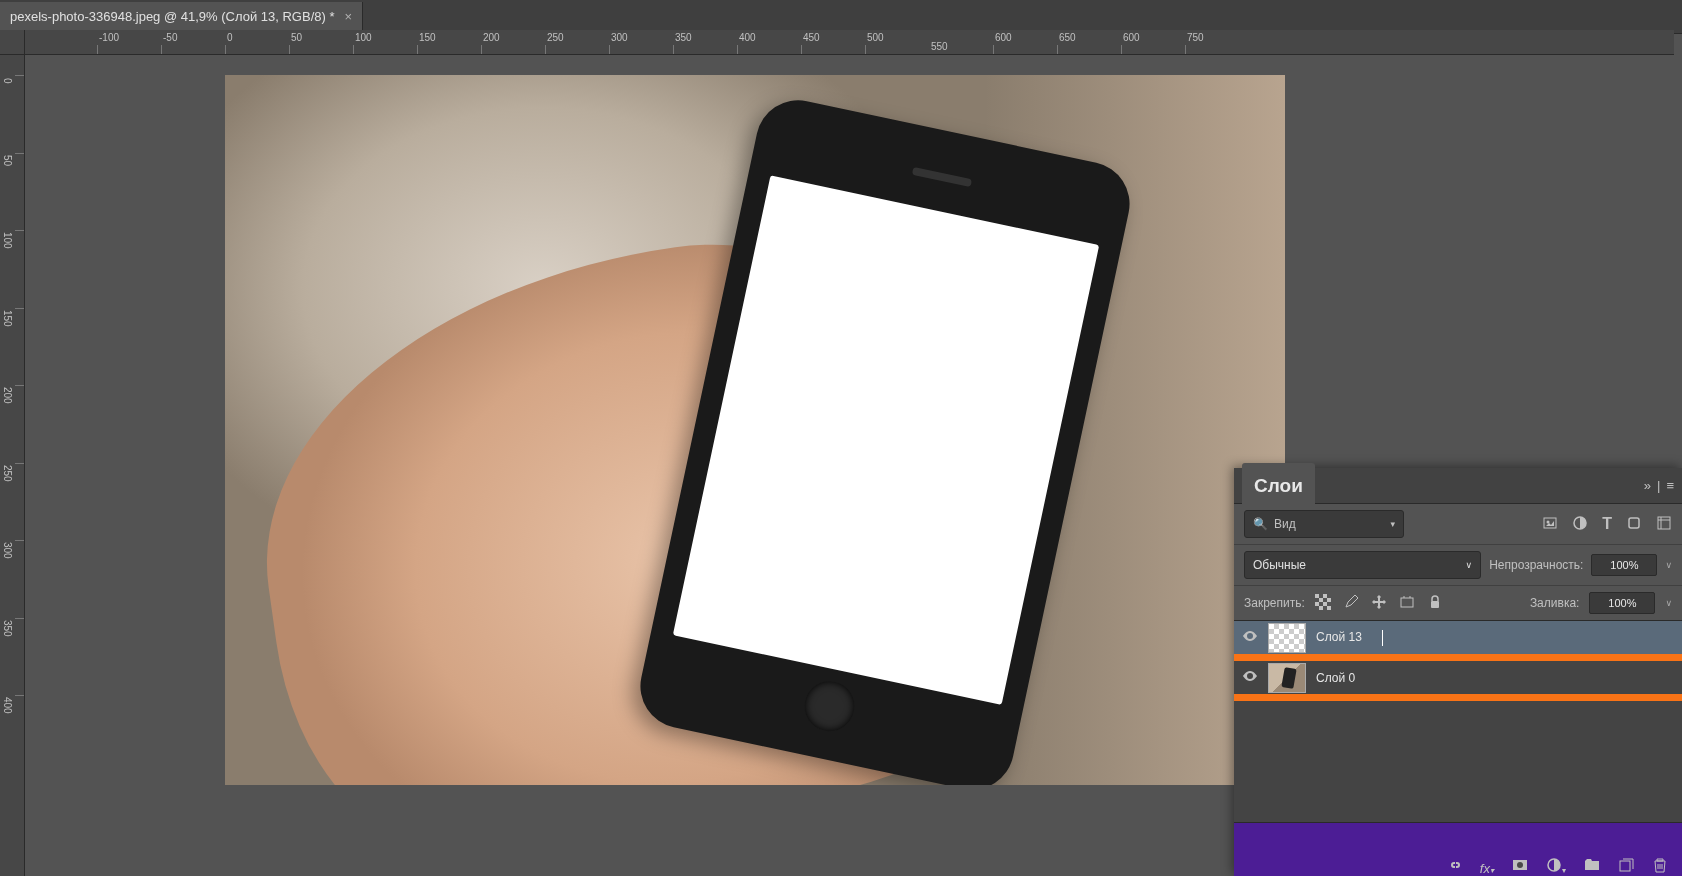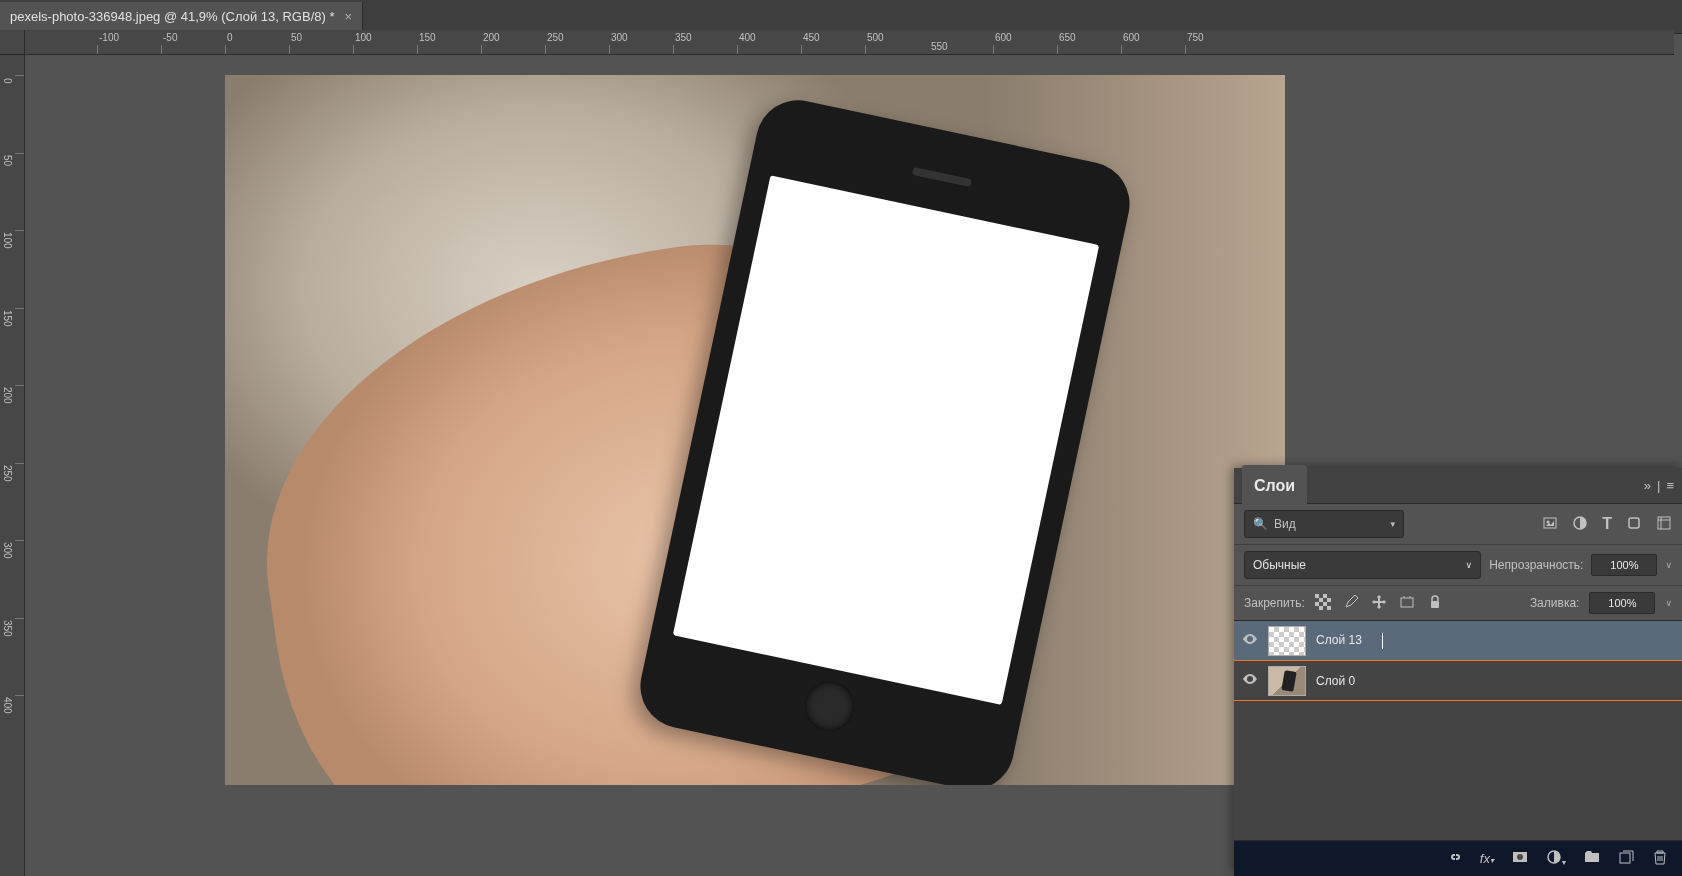--- a/index.html
+++ b/index.html
@@ -29,47 +29,47 @@
 .bg-blur::before{content:"";position:absolute;right:0;top:0;bottom:0;width:300px;background:linear-gradient(90deg,transparent,#b8a48f)}
 .hand{position:absolute;left:40px;bottom:-30px;width:750px;height:560px;background:radial-gradient(ellipse 380px 320px at 55% 55%,#e8c3a8,#d4a585 70%,#b88a6c);border-radius:60% 40% 30% 20%/50% 60% 30% 40%;transform:rotate(-8deg)}
 .phone{position:absolute;left:470px;top:50px;width:380px;height:640px;background:#1a1a1a;border-radius:42px;transform:rotate(12deg);box-shadow:-6px 8px 20px rgba(0,0,0,.35)}
 .phone::before{content:"";position:absolute;left:22px;right:22px;top:80px;bottom:90px;background:#fff;border-radius:3px}
 .phone::after{content:"";position:absolute;left:50%;bottom:28px;width:50px;height:50px;margin-left:-25px;background:#2a2a2a;border-radius:50%;box-shadow:inset 0 0 8px #000}
 .phone-speaker{position:absolute;left:50%;top:42px;width:60px;height:8px;margin-left:-30px;background:#333;border-radius:4px}
 
 
 .layers-panel{position:absolute;right:0;top:438px;width:448px;bottom:0;background:#535353;box-shadow:-2px -2px 10px rgba(0,0,0,.4);display:flex;flex-direction:column}
 .panel-tabs{height:36px;display:flex;align-items:center;border-bottom:1px solid #2a2a2a;padding:0 8px;background:#424242}
-.panel-tab-active{background:#535353;padding:12px 12px;font-size:16px;font-weight:bold;color:#e8e8e8;border-radius:3px 3px 0 0}
+.panel-tab-active{background:#535353;padding:12px 12px;font-size:19px;font-weight:bold;color:#e8e8e8;border-radius:3px 3px 0 0}
 .panel-tab-icons{margin-left:auto;display:flex;gap:6px;color:#c0c0c0;font-size:13px}
 .panel-row{display:flex;align-items:center;gap:8px;padding:6px 10px;border-bottom:1px solid #404040}
 .search-combo{flex:1;height:28px;background:#3a3a3a;border:1px solid #2a2a2a;border-radius:3px;display:flex;align-items:center;padding:0 8px;color:#c0c0c0;font-size:12px;max-width:160px}
 .search-combo .mag{font-size:12px;margin-right:6px}
 .search-combo .chev{margin-left:auto;font-size:9px}
 .filter-icons{display:flex;gap:14px;color:#c0c0c0;font-size:15px;margin-left:auto}
 .filter-icons span{cursor:pointer}
 .blend-combo{flex:1;height:28px;background:#3a3a3a;border:1px solid #2a2a2a;border-radius:3px;display:flex;align-items:center;padding:0 8px;color:#e0e0e0;font-size:12px;max-width:248px}
 .blend-combo .chev{margin-left:auto;font-size:9px}
 .lbl{font-size:12px;color:#c0c0c0}
 .val-box{width:66px;height:22px;background:#3a3a3a;border:1px solid #2a2a2a;color:#e8e8e8;font-size:11px;display:flex;align-items:center;justify-content:center;border-radius:2px}
 .chev-tiny{font-size:9px;color:#aaa}
 .lock-row{display:flex;align-items:center;gap:10px;padding:6px 10px;border-bottom:1px solid #2a2a2a}
 .lock-row .icons{display:flex;gap:12px;color:#c0c0c0;font-size:13px}
 .layer-list{flex:1;overflow:auto;background:#444}
-.layer-item{display:flex;align-items:center;height:40px;border-bottom:1px solid #f97316;padding:16px 8px;gap:10px}
+.layer-item{display:flex;align-items:center;height:40px;border-bottom:7px solid #f97316;padding:16px 8px;gap:10px}
 .layer-item.selected{background:#5a6a7a}
 .eye{width:16px;text-align:center;color:#e0e0e0;font-size:13px;cursor:pointer}
 .thumb{width:38px;height:30px;border:1px solid #aaa;background:#fff;position:relative;flex-shrink:0}
 .thumb.transparent{background:repeating-conic-gradient(#ccc 0 25%,#fff 0 50%) 0 0/10px 10px}
 .thumb.img-thumb{background:linear-gradient(135deg,#c9b9a5 50%,#9a8976 50%)}
 .thumb.img-thumb::after{content:"";position:absolute;left:14px;top:4px;width:12px;height:20px;background:#222;border-radius:2px;transform:rotate(10deg)}
 .thumb.img-thumb::before{content:"";position:absolute;left:16px;top:8px;width:8px;height:12px;background:#fff}
 .layer-name{font-size:12px;color:#e8e8e8}
 .cursor-beam{display:inline-block;width:1px;height:16px;background:#fff;margin-left:20px;vertical-align:middle}
-.panel-footer{height:36px;border-top:1px solid #2a2a2a;display:flex;align-items:center;justify-content:flex-end;gap:18px;padding:0 14px;color:#c0c0c0;font-size:14px;background:#0f172a}
+.panel-footer{height:54px;border-top:1px solid #2a2a2a;display:flex;align-items:flex-end;justify-content:flex-end;gap:18px;padding:0 14px;color:#c0c0c0;font-size:14px;background:#4c1d95}
 .panel-footer span{cursor:pointer}
 .icon-svg{width:16px;height:16px;fill:#c0c0c0}
 </style>
 </head>
 <body>
 
 <div class="tab-bar">
   <div class="doc-tab">
     <span>pexels-photo-336948.jpeg @ 41,9% (Слой 13, RGB/8) *</span>
     <span class="close-x">×</span>

